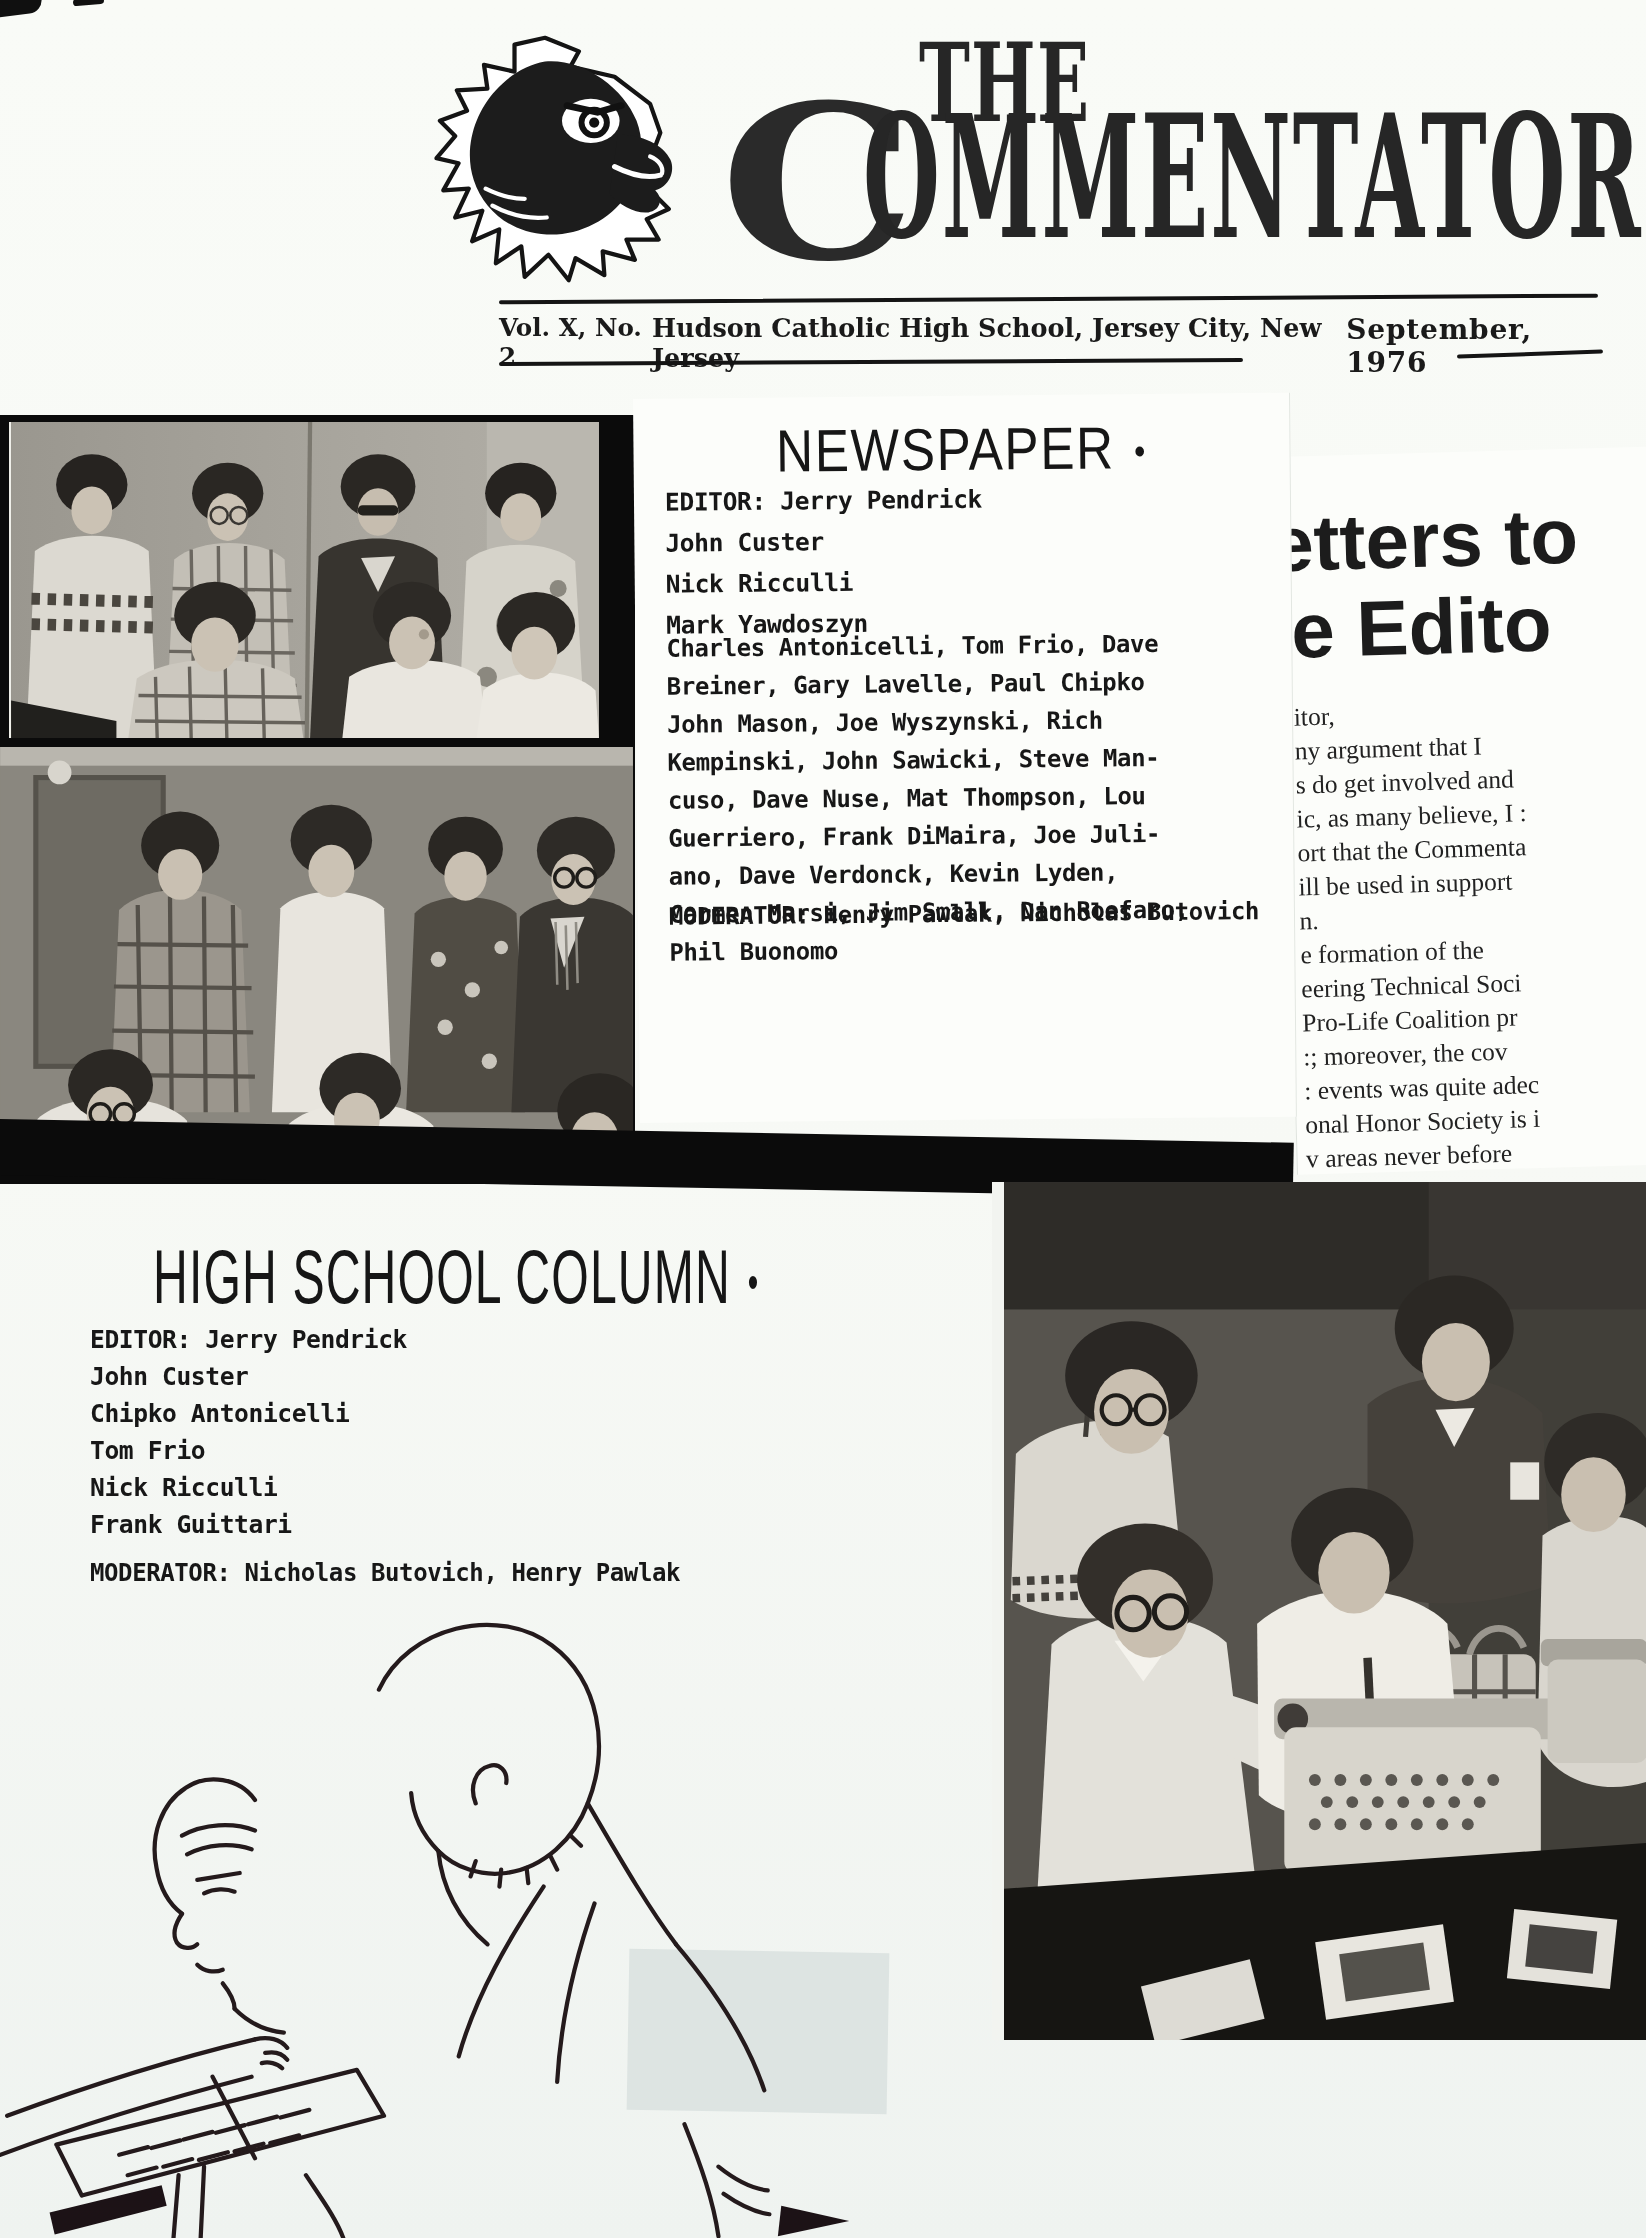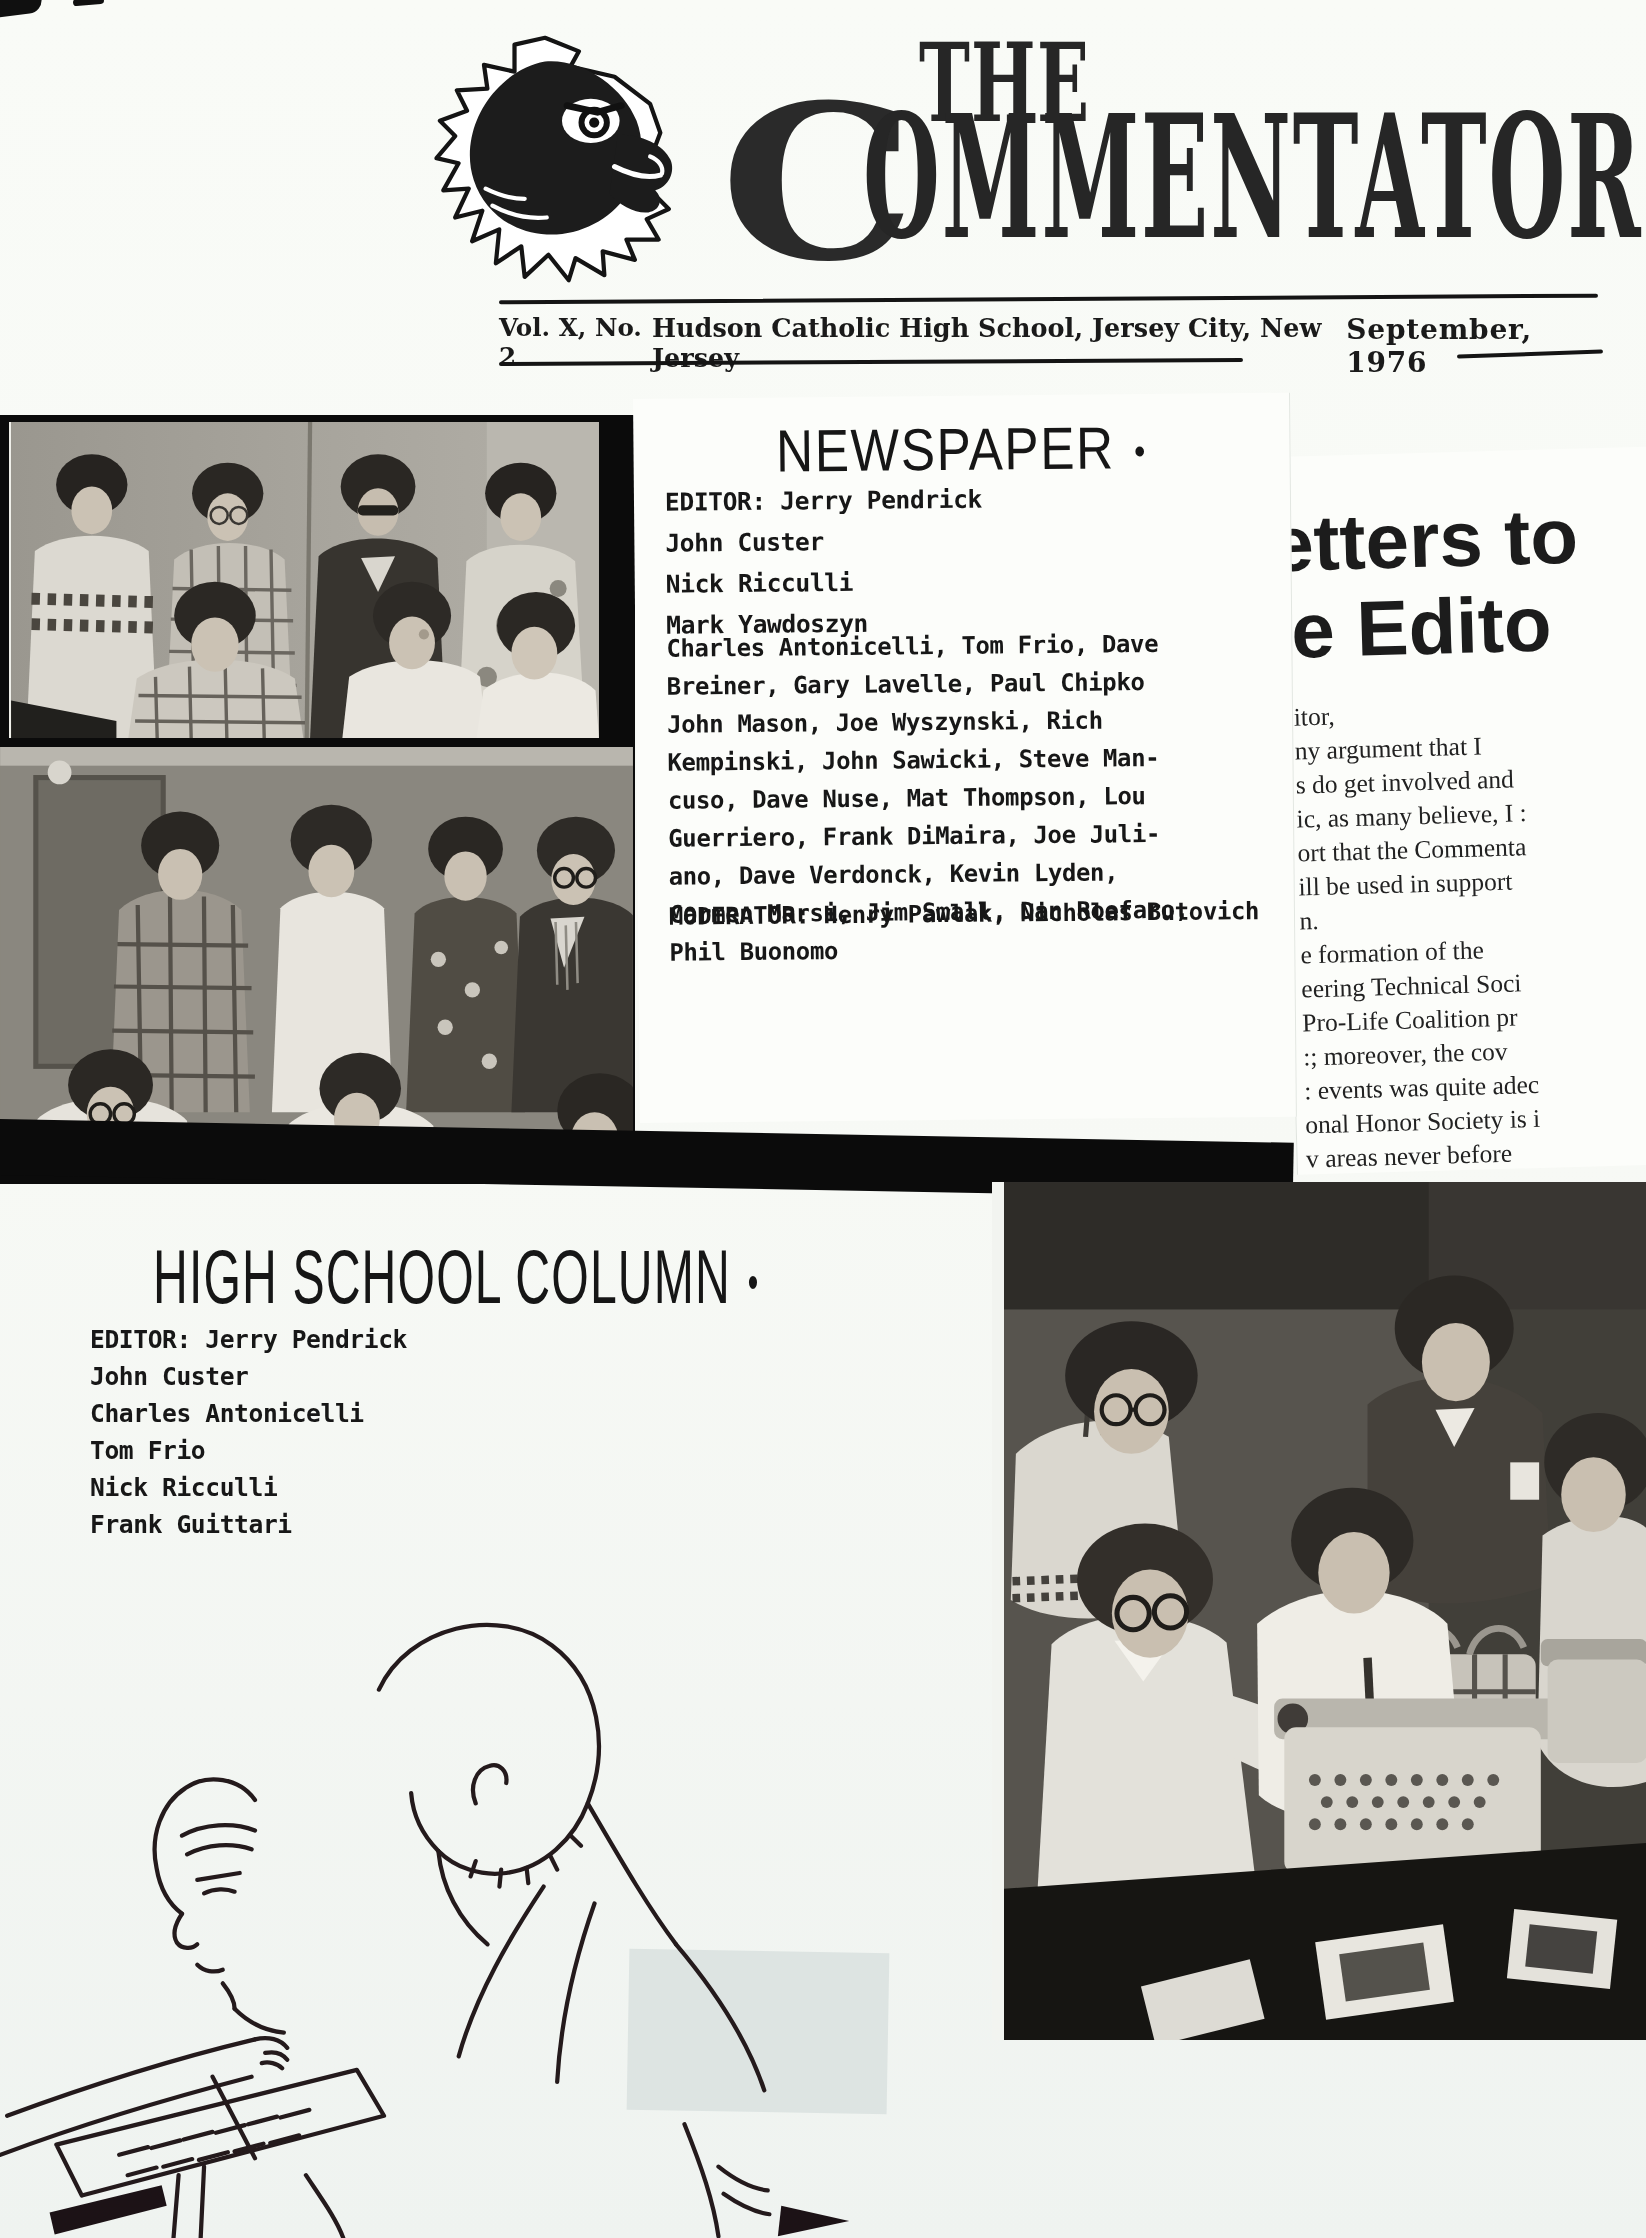--- a/index.html
+++ b/index.html
@@ -301,25 +301,26 @@
       <div>v areas never before</div>
     </div>
   </aside>
 
   <div class="abs sec-heading hs-heading">
     <span>HIGH SCHOOL COLUMN</span><span class="bullet">•</span>
   </div>
   <div class="abs mono-block hs-editors">
     <div>EDITOR: Jerry Pendrick</div>
     <div>John Custer</div>
-    <div>Charles Antonicelli</div>
+    <div>Chipko Antonicelli</div>
     <div>Tom Frio</div>
     <div>Nick Ricculli</div>
     <div>Frank Guittari</div>
   </div>
+  <div class="abs mono-block hs-moderator">MODERATOR: Nicholas Butovich, Henry Pawlak</div>
 
   <figure class="abs photo-typing" style="margin:0">
     <svg width="643" height="858" viewBox="0 0 757 1010">
       <rect width="757" height="1010" fill="#57544e"></rect>
       <rect width="757" height="150" fill="#2e2c28"></rect>
       <rect x="500" width="257" height="1010" fill="#3c3a35" opacity=".8"></rect>
 
       <g>
         <path d="M14,320 C58,278 142,268 194,300 L212,486 C150,522 56,522 8,492 Z" fill="#dad7cf"></path>
         <path d="M10,470 L212,462 M10,490 L212,482" stroke="#44413c" stroke-width="10" stroke-dasharray="9 8"></path>

